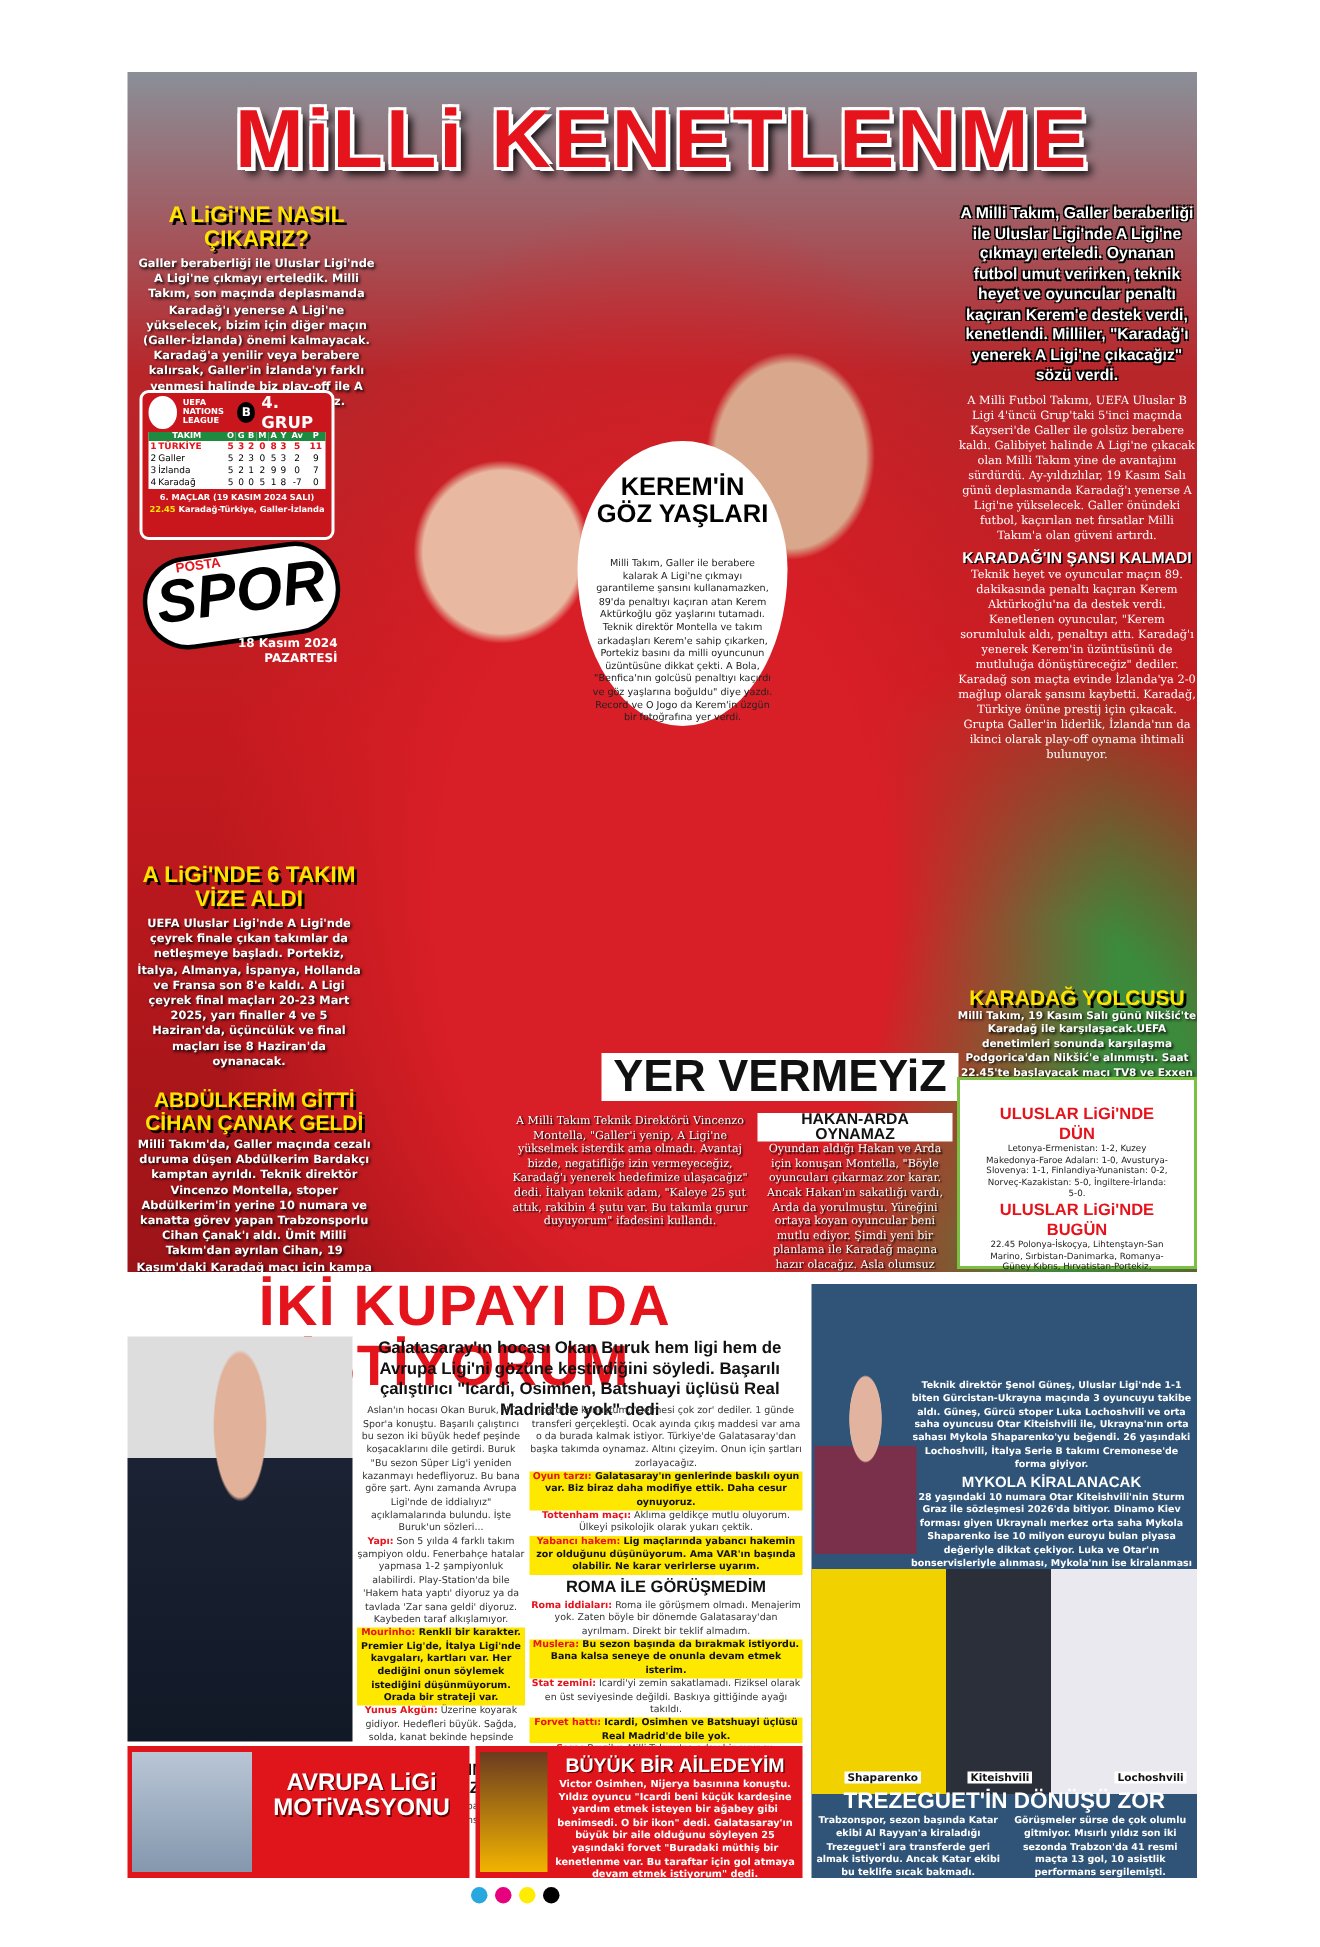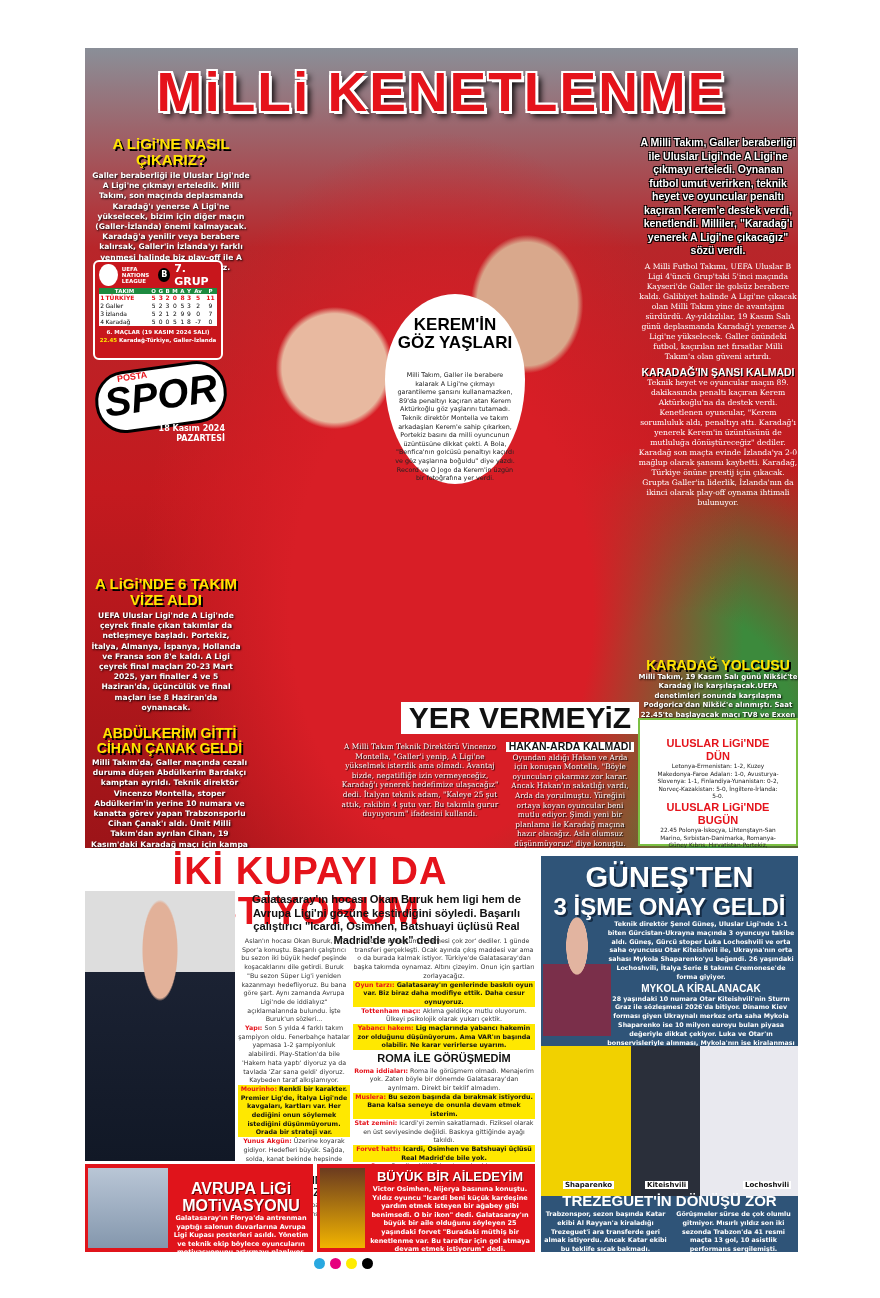--- a/index.html
+++ b/index.html
@@ -78,21 +78,21 @@
     <div class="box-dark" style="left:6px;top:88px;width:160px;">
       <div class="yh" style="font-size:15px;line-height:16px;">A LiGi'NE NASIL ÇIKARIZ?</div>
       <div class="sm" style="margin-top:3px;">Galler beraberliği ile Uluslar Ligi'nde A Ligi'ne çıkmayı erteledik. Milli Takım, son maçında deplasmanda Karadağ'ı yenerse A Ligi'ne yükselecek, bizim için diğer maçın (Galler-İzlanda) önemi kalmayacak. Karadağ'a yenilir veya berabere kalırsak, Galler'in İzlanda'yı farklı yenmesi halinde biz play-off ile A Ligi'ne çıkmaya çalışacağız.</div>
     </div>
 
     <div class="table-box">
       <div class="hdr">
         <span class="logo-circ"></span>
         <span style="font-size:5.5px;line-height:6px;width:38px">UEFA NATIONS LEAGUE</span>
         <span class="bbadge">B</span>
-        <span style="font-size:11px">7. GRUP</span>
+        <span style="font-size:11px">4. GRUP</span>
       </div>
       <div class="standings">
         <table>
           <thead>
               <tr>
             <th colspan="2">TAKIM</th>
             <th>O</th>
             <th>G</th>
             <th>B</th>
             <th>M</th>
@@ -190,21 +190,21 @@
       <div class="yh" style="font-size:14px;line-height:15px;">ABDÜLKERİM GİTTİ CİHAN ÇANAK GELDİ</div>
       <div class="sm" style="margin-top:2px;">Milli Takım'da, Galler maçında cezalı duruma düşen Abdülkerim Bardakçı kamptan ayrıldı. Teknik direktör Vincenzo Montella, stoper Abdülkerim'in yerine 10 numara ve kanatta görev yapan Trabzonsporlu Cihan Çanak'ı aldı. Ümit Milli Takım'dan ayrılan Cihan, 19 Kasım'daki Karadağ maçı için kampa katıldı.</div>
     </div>
 
     <div class="negat">
       <br>
       <span>YER VERMEYiZ</span>
     </div>
     <div class="lower-serif" style="left:250px;top:694px;width:170px;">A Milli Takım Teknik Direktörü Vincenzo Montella, "Galler'i yenip, A Ligi'ne yükselmek isterdik ama olmadı. Avantaj bizde, negatifliğe izin vermeyeceğiz, Karadağ'ı yenerek hedefimize ulaşacağız" dedi. İtalyan teknik adam, "Kaleye 25 şut attık, rakibin 4 şutu var. Bu takımla gurur duyuyorum" ifadesini kullandı.</div>
     <div class="lower-serif" style="left:420px;top:694px;width:130px;">
-      <div class="hk-head">HAKAN-ARDA KALMADI</div>
+      <div class="hk-head">HAKAN-ARDA OYNAMAZ</div>
       <div>Oyundan aldığı Hakan ve Arda için konuşan Montella, "Böyle oyuncuları çıkarmaz zor karar. Ancak Hakan'ın sakatlığı vardı, Arda da yorulmuştu. Yüreğini ortaya koyan oyuncular beni mutlu ediyor. Şimdi yeni bir planlama ile Karadağ maçına hazır olacağız. Asla olumsuz düşünmüyoruz" diye konuştu.</div>
     </div>
 
     <div class="box-dark" style="left:553px;top:564px;width:160px;margin-top:46px;">
       <div class="yh" style="font-size:14px;line-height:15px;">KARADAĞ YOLCUSU</div>
       <div class="sm" style="font-size:7px;line-height:9.4px">Milli Takım, 19 Kasım Salı günü Nikšić'te Karadağ ile karşılaşacak.UEFA denetimleri sonunda karşılaşma Podgorica'dan Nikšić'e alınmıştı. Saat 22.45'te başlayacak maçı TV8 ve Exxen platformu canlı yayınlayacak. Milliler, Galler beraberliğinden sonra ara vermeden Karadağ maçı hazırlıklarına başladı. Kafile bugün Karadağ'a gidecek.</div>
     </div>
 
     <div class="greenbox">
       <div class="gh">ULUSLAR LiGi'NDE DÜN</div>
@@ -240,36 +240,31 @@
       <div><span class="rd">Stat zemini:</span> <span>Icardi'yi zemin sakatlamadı. Fiziksel olarak en üst seviyesinde değildi. Baskıya gittiğinde ayağı takıldı.</span></div>
       <div class="hl"><span class="rd">Forvet hattı:</span> <span>Icardi, Osimhen ve Batshuayi üçlüsü Real Madrid'de bile yok.</span></div>
       <div><span class="rd">Sara:</span> <span>Brezilya Milli Takımı'na aday bir oyuncu.</span></div>
     </div>
   </div>
 
   <div class="redstrip" style="left:0;width:228px;">
     <div style="position:absolute;left:3px;top:4px;width:80px;height:80px;background:linear-gradient(180deg,#b9c6d6,#8497ad);"></div>
     <div style="position:absolute;left:86px;top:4px;width:140px;margin-top:12px;">
       <div class="rh">AVRUPA LiGi MOTiVASYONU</div>
-      <div class="rt">Galatasaray'ın Florya'da antrenman yaptığı salonun duvarlarına Avrupa Ligi Kupası posterleri asıldı. Yönetim ve teknik ekip böylece oyuncuların motivasyonunu artırmayı planlıyor.</div>
     </div>
   </div>
   <div class="redstrip" style="left:232px;width:218px;">
     <div style="position:absolute;left:3px;top:4px;width:45px;height:80px;background:linear-gradient(180deg,#6b3b1f,#f2b400);"></div>
     <div style="position:absolute;left:50px;top:4px;width:166px;">
       <div class="rh" style="font-size:13px">BÜYÜK BİR AİLEDEYİM</div>
       <div class="rt">Victor Osimhen, Nijerya basınına konuştu. Yıldız oyuncu "Icardi beni küçük kardeşine yardım etmek isteyen bir ağabey gibi benimsedi. O bir ikon" dedi. Galatasaray'ın büyük bir aile olduğunu söyleyen 25 yaşındaki forvet "Buradaki müthiş bir kenetlenme var. Bu taraftar için gol atmaya devam etmek istiyorum" dedi.</div>
     </div>
   </div>
 
   <div class="bot-right">
-    <div class="gun-h">
-      <div>GÜNEŞ'TEN</div>
-      <div style="font-size:24px">3 İŞME ONAY GELDİ</div>
-    </div>
     <div class="p-sen"></div>
     <div class="gun-t">
       <div>Teknik direktör Şenol Güneş, Uluslar Ligi'nde 1-1 biten Gürcistan-Ukrayna maçında 3 oyuncuyu takibe aldı. Güneş, Gürcü stoper Luka Lochoshvili ve orta saha oyuncusu Otar Kiteishvili ile, Ukrayna'nın orta sahası Mykola Shaparenko'yu beğendi. 26 yaşındaki Lochoshvili, İtalya Serie B takımı Cremonese'de forma giyiyor.</div>
       <div class="sh">MYKOLA KİRALANACAK</div>
       <div>28 yaşındaki 10 numara Otar Kiteishvili'nin Sturm Graz ile sözleşmesi 2026'da bitiyor. Dinamo Kiev forması giyen Ukraynalı merkez orta saha Mykola Shaparenko ise 10 milyon euroyu bulan piyasa değeriyle dikkat çekiyor. Luka ve Otar'ın bonservisleriyle alınması, Mykola'nın ise kiralanması düşünülüyor.</div>
     </div>
     <div class="players" style="top:190px;height:150px"></div>
     <div class="pl-name" style="left:22px">Shaparenko</div>
     <div class="pl-name" style="left:104px">Kiteishvili</div>
     <div class="pl-name" style="left:202px">Lochoshvili</div>

